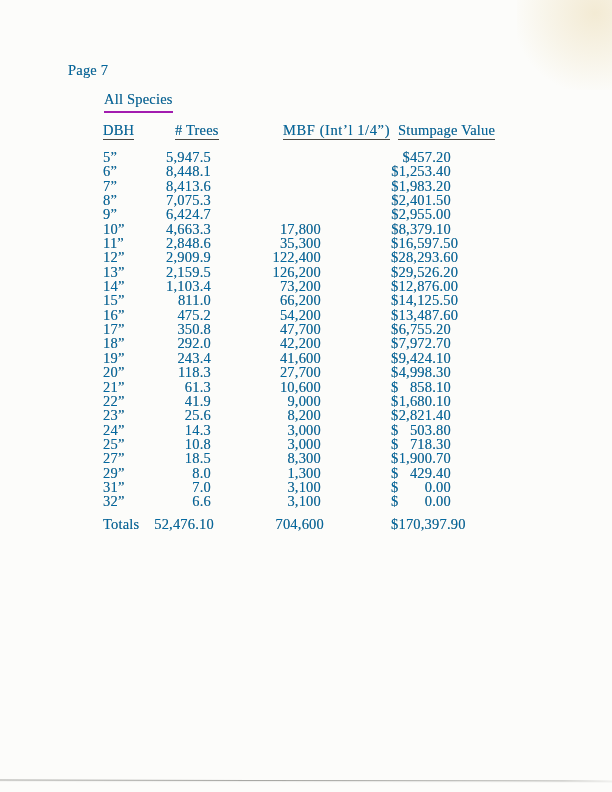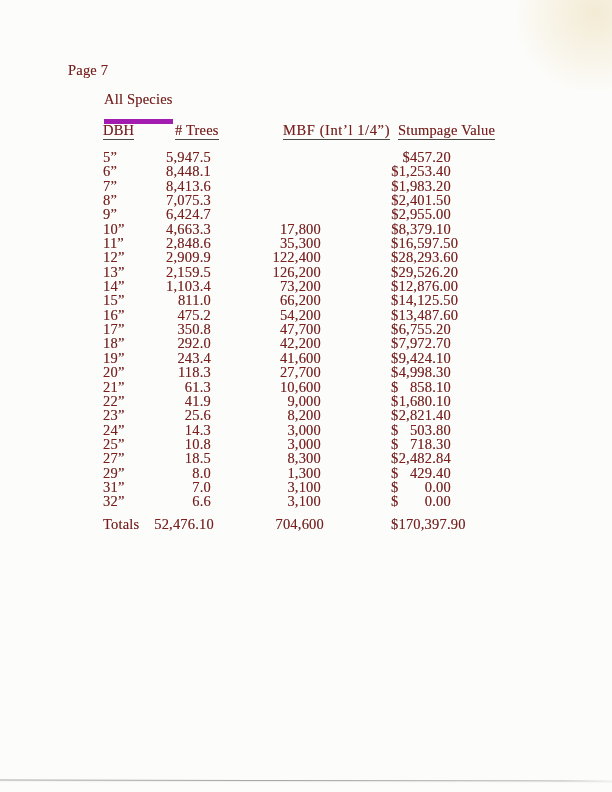--- a/index.html
+++ b/index.html
@@ -10,21 +10,21 @@
     background: #ffffff;
     overflow: hidden;
   }
   .page {
     position: relative;
     width: 612px;
     height: 792px;
     background: #fcfcfa;
     font-family: "Liberation Serif", serif;
     font-size: 14.5px;
-    color: #7f1d1d;
+    color: #0369a1;
     letter-spacing: 0.2px;
     text-shadow: 0 0 0.6px rgba(70, 66, 60, 0.55);
   }
   
   .smudge {
     position: absolute;
     top: -20px;
     right: -25px;
     width: 120px;
     height: 110px;
@@ -38,22 +38,22 @@
     position: absolute;
     top: 63px;
     left: 68px;
     line-height: 15px;
   }
   .section-title {
     position: absolute;
     top: 92px;
     left: 104px;
     line-height: 15px;
-    border-bottom: 5px solid #a21caf;
-    padding-bottom: 12px;
+    border-bottom: 2px solid #a21caf;
+    padding-bottom: 4px;
     text-align: right;
   }
   .hdr { position: absolute; top: 123px; left: 0; width: 612px; height: 18px; }
   .hdr .h {
     position: absolute;
     line-height: 15px;
     border-bottom: 1px solid #4a4945;
     padding-bottom: 1px;
     white-space: nowrap;
     font-family: Liberation Serif, serif;
@@ -334,21 +334,21 @@
           <span class="amt">718.30</span>
         </span>
       </div>
 
       <div class="row">
         <span class="cell c-dbh">27”</span>
         <span class="cell c-trees">18.5</span>
         <span class="cell c-mbf">8,300</span>
         <span class="cell c-stump">
           <span class="sign">$</span>
-          <span class="amt">2,482.84</span>
+          <span class="amt">1,900.70</span>
         </span>
       </div>
 
       <div class="row">
         <span class="cell c-dbh">29”</span>
         <span class="cell c-trees">8.0</span>
         <span class="cell c-mbf">1,300</span>
         <span class="cell c-stump">
           <span class="sign">$</span>
           <span class="amt">429.40</span>

